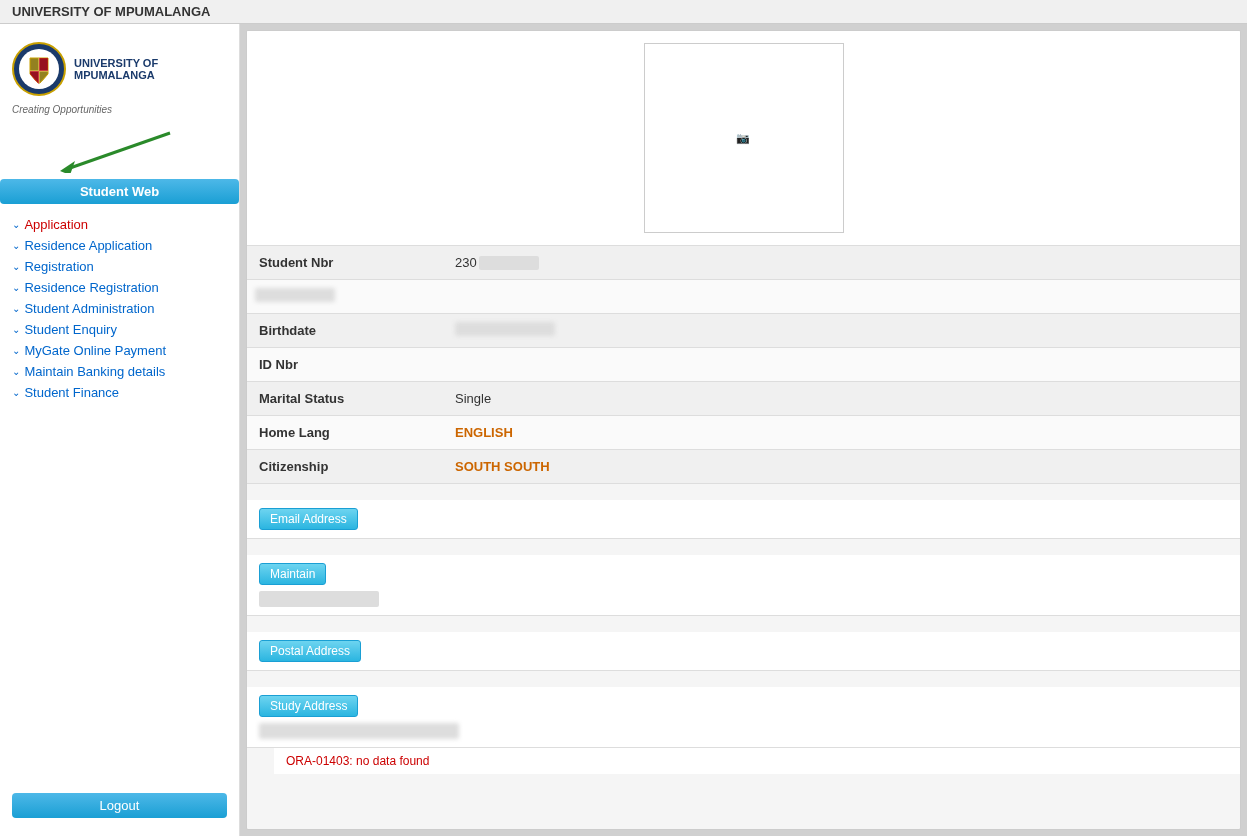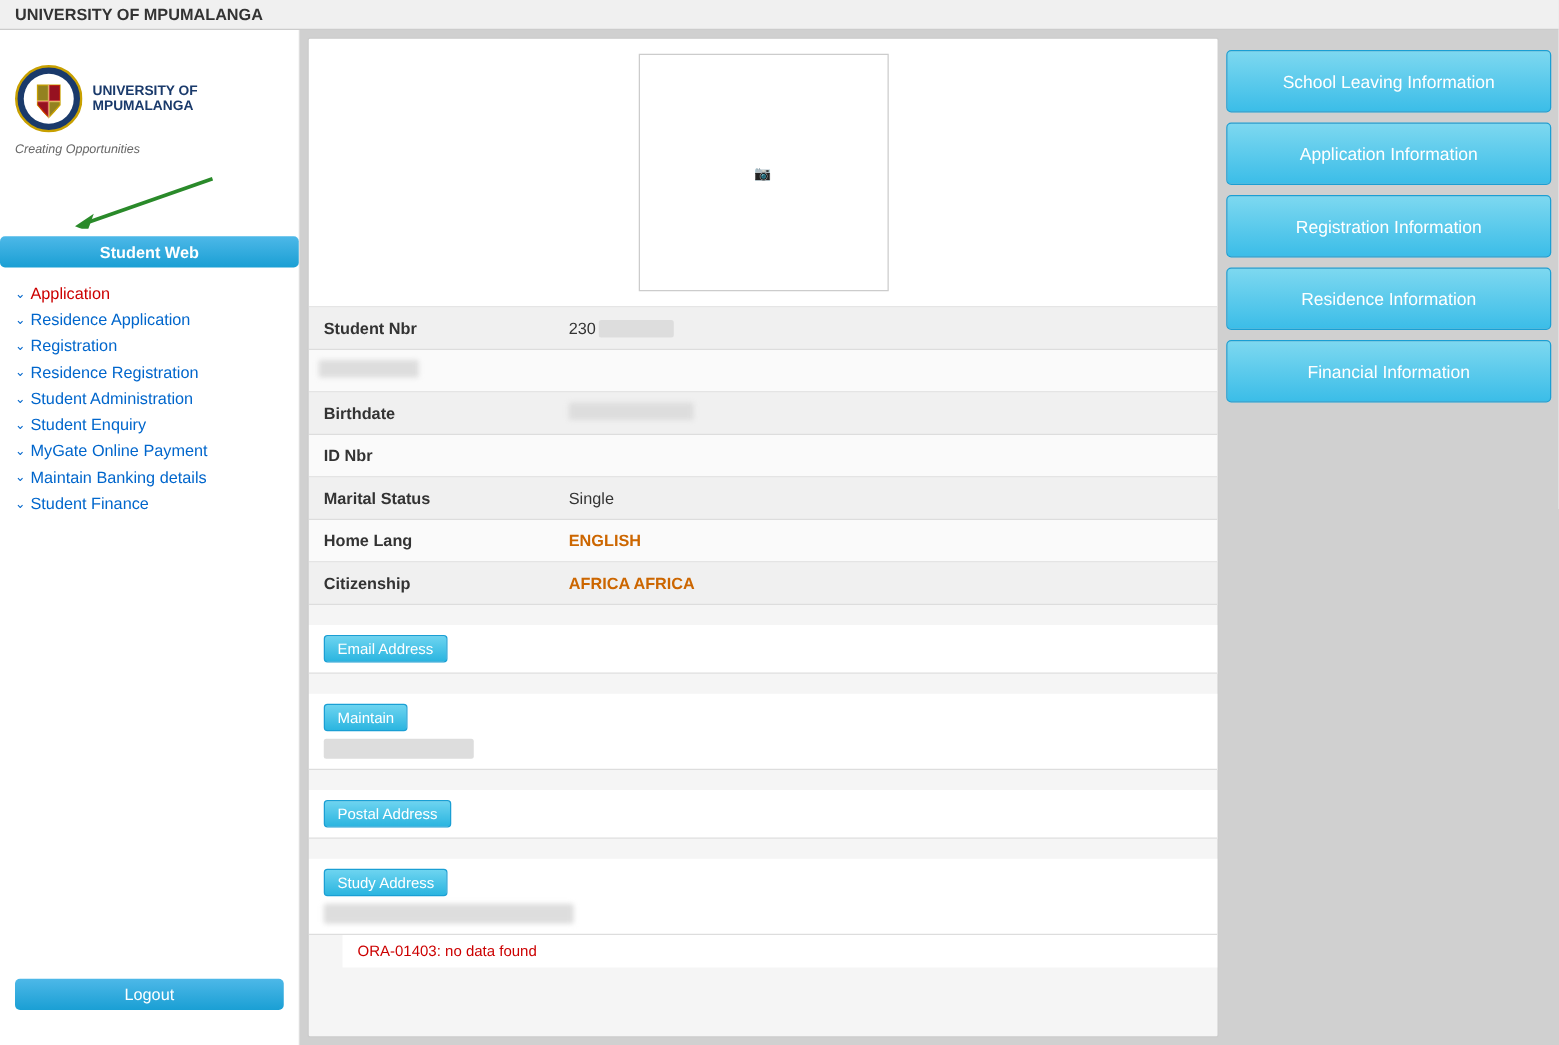--- a/index.html
+++ b/index.html
@@ -19,21 +19,21 @@
       display: flex;
       flex: 1;
       overflow: hidden;
     }
 
     
     .sidebar {
       width: 240px;
       background: #fff;
       border-right: 1px solid #ddd;
-      padding: 20px 0;
+      padding: 10px 0;
       display: flex;
       flex-direction: column;
       flex-shrink: 0;
     }
 
     .logo-area {
       padding: 8px 12px 8px 12px;
       display: flex;
       align-items: center;
       gap: 8px;
@@ -378,21 +378,21 @@
           <div class="field-value">Single</div>
         </div>
 
         <div class="field-row">
           <div class="field-label">Home Lang</div>
           <div class="field-value orange">ENGLISH</div>
         </div>
 
         <div class="field-row">
           <div class="field-label">Citizenship</div>
-          <div class="field-value orange">AFRICA AFRICA</div>
+          <div class="field-value orange">SOUTH SOUTH</div>
         </div>
 
         <div class="action-row">
           <button class="action-btn">Email Address</button>
         </div>
 
         <div class="action-row">
           <button class="action-btn">Maintain</button>
           <div class="sub-value"></div>
         </div>
@@ -403,22 +403,15 @@
 
         <div class="action-row">
           <button class="action-btn">Study Address</button>
           <div style="height:16px;background:#ddd;border-radius:2px;width:200px;margin-top:2px;filter:blur(2px);"></div>
         </div>
 
         <div class="error-text">ORA-01403: no data found</div>
       </div>
     </div>
 
-    <div class="right-panel">
-      <button class="right-btn">School Leaving Information</button>
-      <button class="right-btn">Application Information</button>
-      <button class="right-btn">Registration Information</button>
-      <button class="right-btn">Residence Information</button>
-      <button class="right-btn">Financial Information</button>
-    </div>
 
   </div>
 </div>
 
 </body></html>

